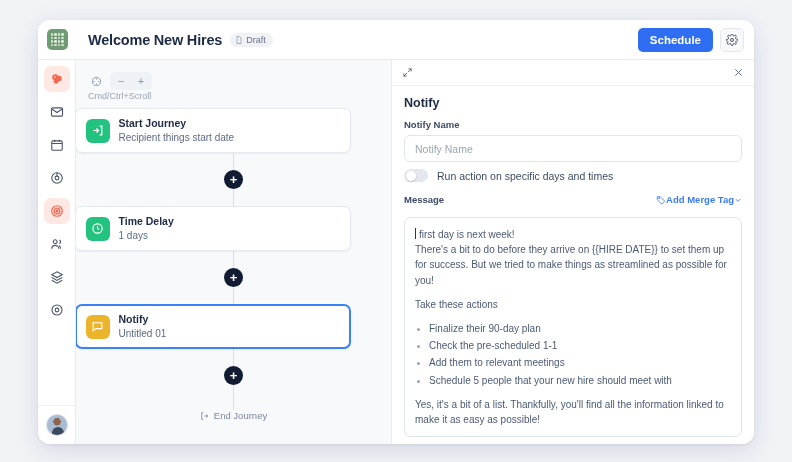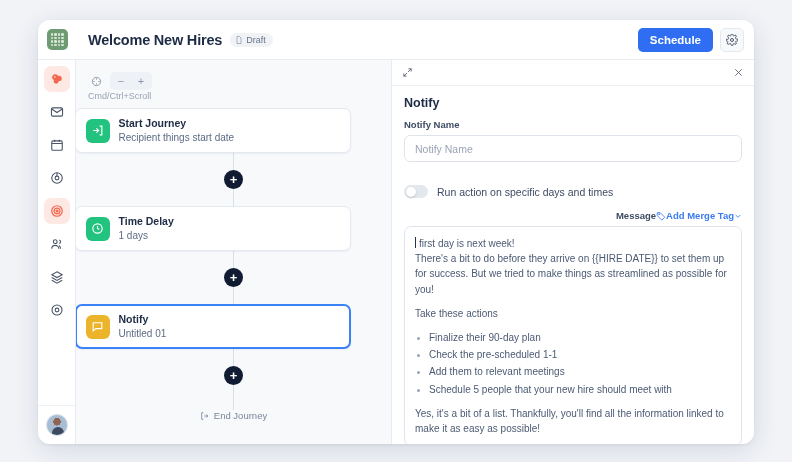--- a/index.html
+++ b/index.html
@@ -181,32 +181,32 @@
   .panel-scroll { flex: 1; overflow: hidden; padding: 8px 12px 0 12px; position: relative; }
   .panel-title { font-size: 12.5px; font-weight: bold; color: #1d2b45; margin: 2px 0 9px; }
   .field-label { font-size: 9.5px; font-weight: bold; color: #3d4b63; margin-bottom: 5px; }
   .text-input {
     width: 100%; height: 27px;
     border: 1px solid #dfe4ec; border-radius: 6px;
     padding: 0 10px; font-size: 10.5px; color: #1d2b45;
     font-family: inherit; outline: none; background: #fff;
   }
   .text-input::placeholder { color: #9aa4b5; }
-  .toggle-row { display: flex; align-items: center; gap: 9px; margin: 23px 0 12px; }
+  .toggle-row { display: flex; align-items: center; gap: 9px; margin: 7px 0 12px; }
   .toggle {
     width: 24px; height: 13px; border-radius: 7px;
     background: #e3e7ee; position: relative; cursor: pointer; flex: 0 0 24px;
   }
   .toggle::after {
     content: ""; position: absolute; left: 1.5px; top: 1.5px;
     width: 10px; height: 10px; border-radius: 50%; background: #fff;
     box-shadow: 0 1px 2px rgba(0,0,0,.18);
   }
   .toggle-label { font-size: 10.5px; color: #3d4b63; }
-  .msg-head { display: flex; align-items: center; justify-content: flex-end; margin-bottom: 5px; }
+  .msg-head { display: flex; align-items: center; justify-content: space-between; margin-bottom: 12px; }
   .merge-tag {
     display: flex; align-items: center; 
     color: #3b7bf0; font-size: 9.5px; font-weight: bold; cursor: pointer;
   }
   .msg-box {
     border: 1px solid #dfe4ec; border-radius: 7px;
     padding: 9px 10px;
     font-size: 10px; color: #4b5a73; line-height: 1.52;
   }
   .msg-box p { margin-bottom: 9px; }

